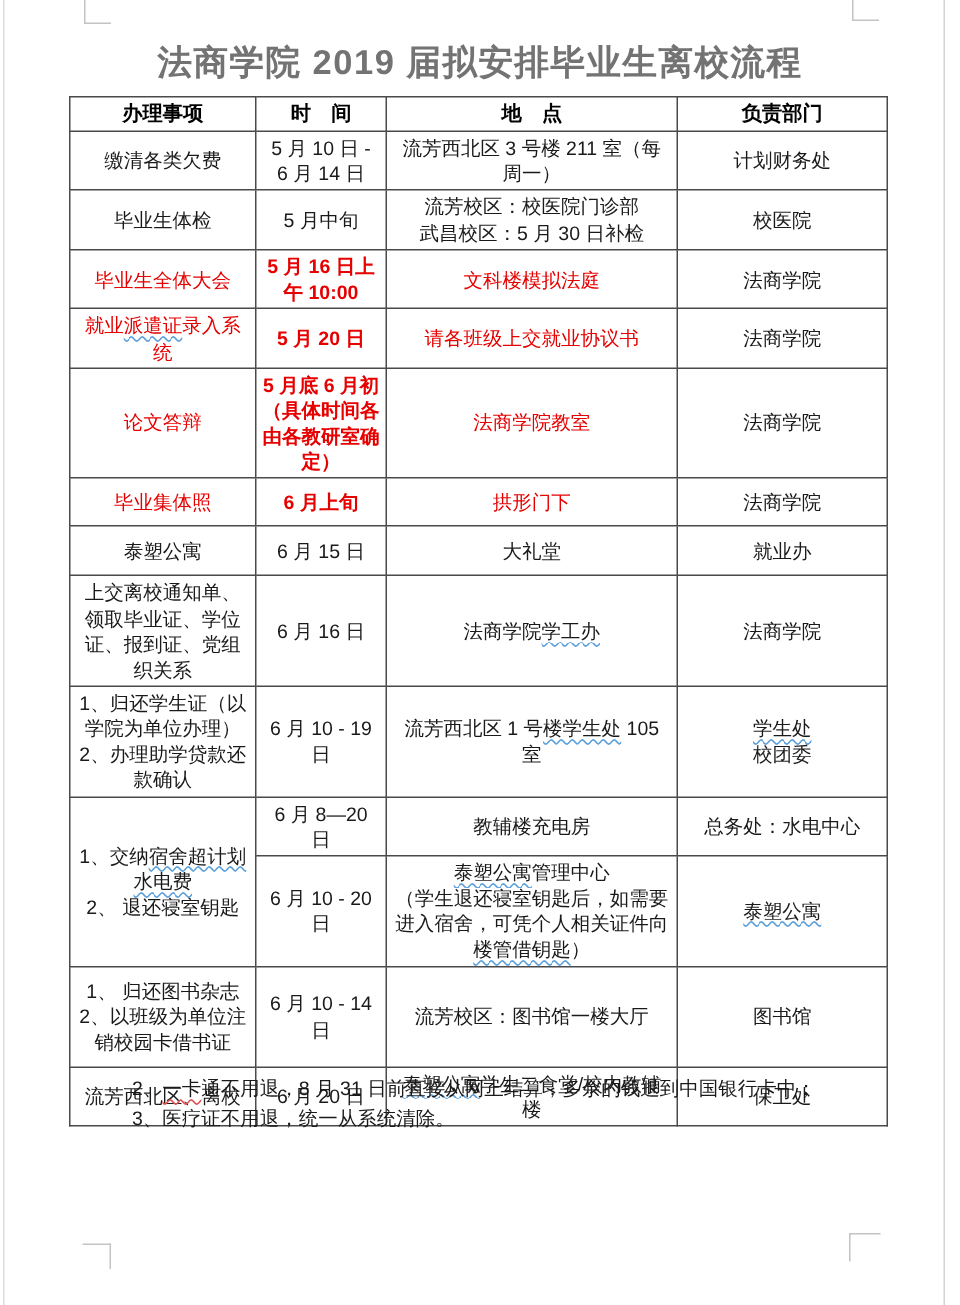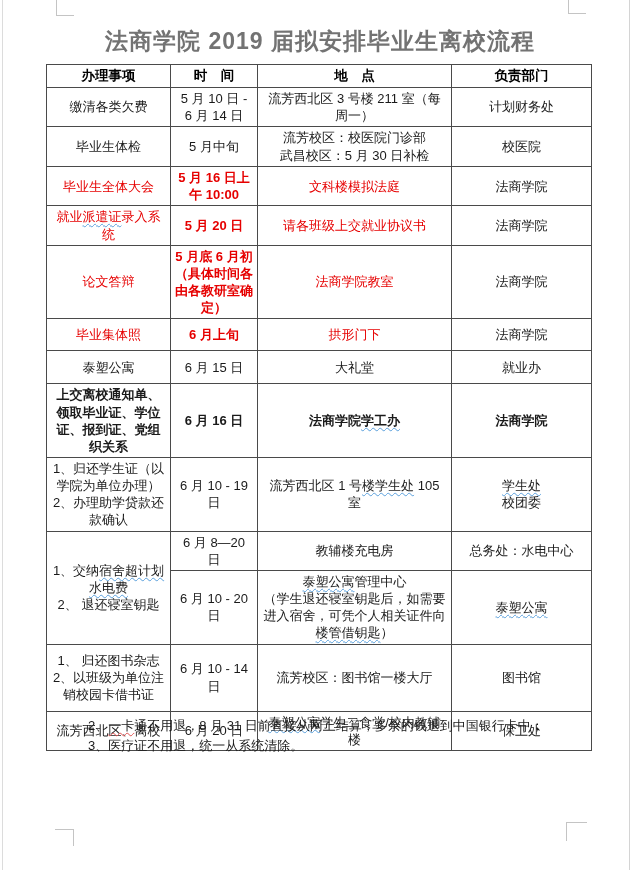--- a/index.html
+++ b/index.html
@@ -115,21 +115,21 @@
         <td class="red bold"><span>6 月上旬</span></td>
         <td class="red"><span>拱形门下</span></td>
         <td><span>法商学院</span></td>
       </tr>
       <tr style="height: 33px;">
         <td><span>泰塑公寓</span></td>
         <td><span>6 月 15 日</span></td>
         <td><span>大礼堂</span></td>
         <td><span>就业办</span></td>
       </tr>
-      <tr style="height: 67px; font-weight: bold;">
+      <tr style="height: 67px;">
         <td><span>上交离校通知单、领取毕业证、学位证、报到证、党组织关系</span></td>
         <td><span>6 月 16 日</span></td>
         <td><span>法商学院</span><span class="wb">学工办</span></td>
         <td><span>法商学院</span></td>
       </tr>
       <tr style="height: 70px; margin-left: 24px;">
         <td><span>1、归还学生证（以学院为单位办理）
 2、办理助学贷款还款确认</span></td>
         <td><span>6 月 10 - 19
 日</span></td>

